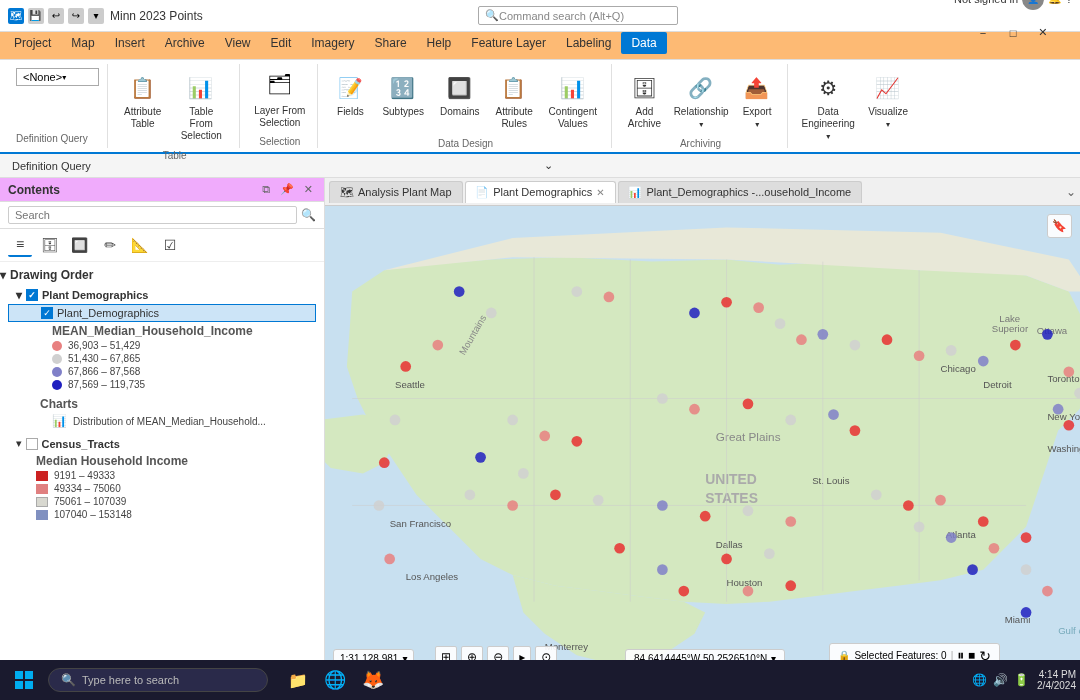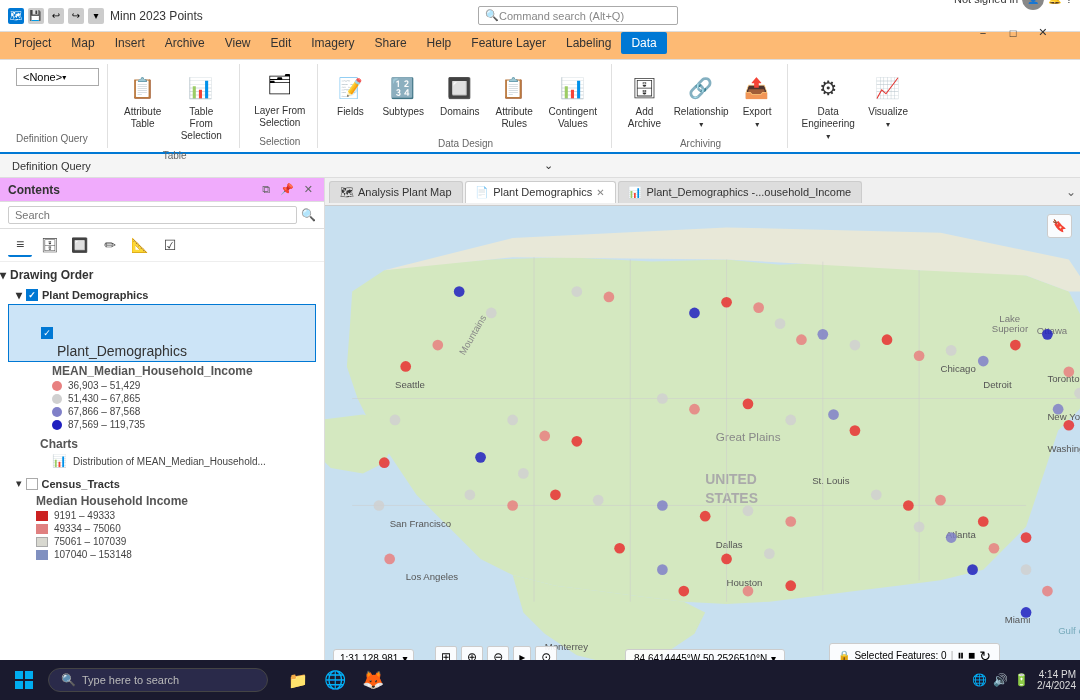--- a/index.html
+++ b/index.html
@@ -663,21 +663,21 @@
 
       <div class="tree-group">
         <div class="tree-group-header" style="padding-left:8px;">
           <span>▾</span>
           <div class="checkbox-checked">✓</div>
           <span style="font-size:11px;font-weight:bold;">Plant Demographics</span>
         </div>
 
         <div class="tree-item selected tree-item-selected-box" style="padding-left:32px;">
           <div class="checkbox-checked">✓</div>
-          <span style="font-size:14px;margin-top:36px;">Plant_Demographics</span>
+          <span style="font-size:11px;">Plant_Demographics</span>
         </div>
 
         <div class="section-label" style="padding-left:44px;">MEAN_Median_Household_Income</div>
 
         <div class="legend-item" style="padding-left:44px;">
           <div class="legend-dot" style="background:#e88080;"></div>
           <span>36,903 – 51,429</span>
         </div>
         <div class="legend-item" style="padding-left:44px;">
           <div class="legend-dot" style="background:#d0d0d0;"></div>

